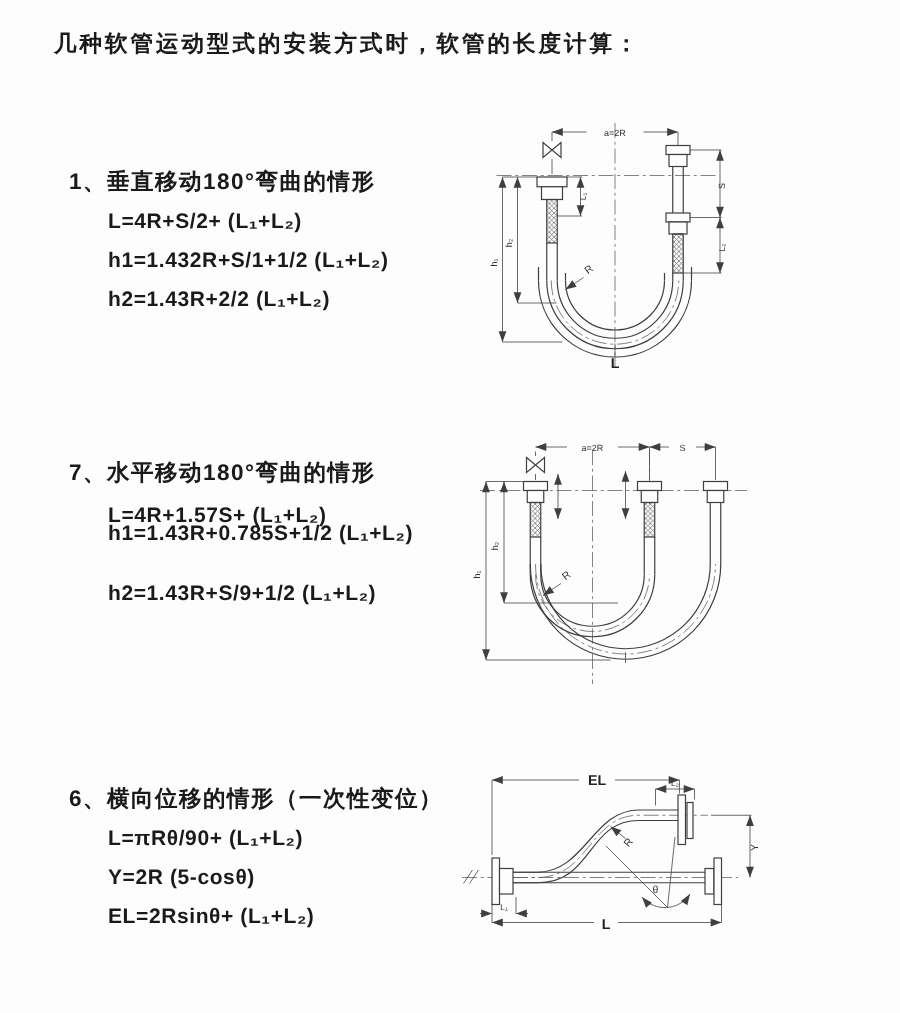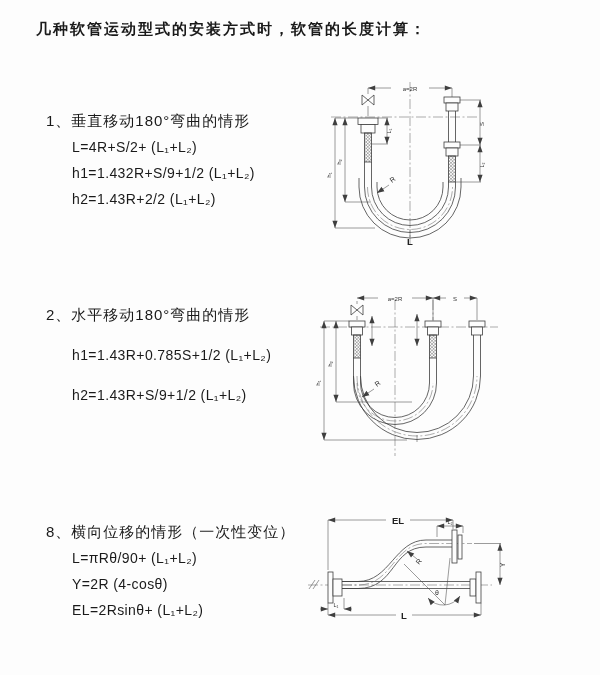--- a/index.html
+++ b/index.html
@@ -6,24 +6,24 @@
   .page {
     position:relative; width:600px; height:675px; background:#fdfdfd;
     font-family:"Liberation Sans","DejaVu Sans",sans-serif; color:#1a1a1a;
     overflow:hidden;
   }
   .title {
     position:absolute; left:36px; top:20px;
     font-size:15px; font-weight:bold; letter-spacing:2px; white-space:nowrap;
   }
   .heading {
-    position:absolute; font-size:15px; font-weight:normal; letter-spacing:1px; white-space:nowrap;
+    position:absolute; font-size:15px; font-weight:bold; letter-spacing:1px; white-space:nowrap;
   }
   .formula {
-    position:absolute; font-size:14px; font-weight:normal; letter-spacing:0.4px; white-space:nowrap;text-align:right;
+    position:absolute; font-size:14px; font-weight:bold; letter-spacing:0.4px; white-space:nowrap;text-align:right;
   }
   .diagram { position:absolute; }
   
   .s  { stroke:#3f3f3f; stroke-width:0.8; fill:none; stroke-linejoin:round; }
   .sf { stroke:#3f3f3f; stroke-width:0.8; fill:#fdfdfd; }
   .d  { stroke:#4a4a4a; stroke-width:0.55; fill:none; }
   .cl { stroke:#5a5a5a; stroke-width:0.5; fill:none; stroke-dasharray:10 2.5 2 2.5; }
   svg text { fill:#333; font-size:6px; font-family:"Liberation Sans","DejaVu Sans",sans-serif; }
   svg text.big { font-size:9.5px; font-weight:bold; fill:#222; }
   svg text.med { font-size:7px; }
@@ -31,30 +31,31 @@
 </style>
 </head>
 <body>
 
 <div class="page">
 
   <div class="title">几种软管运动型式的安装方式时，软管的长度计算：</div>
 
   <div class="heading" style="left:46px;top:112px">1、垂直移动180°弯曲的情形</div>
   <div class="formula" style="left:72px;top:139px">L=4R+S/2+ (L₁+L₂)</div>
-  <div class="formula" style="left:72px;top:165px">h1=1.432R+S/9+1/2 (L₁+L₂)</div>
+  <div class="formula" style="left:72px;top:165px">h1=1.432R+S/1+1/2 (L₁+L₂)</div>
   <div class="formula" style="left:72px;top:191px">h2=1.43R+2/2 (L₁+L₂)</div>
 
-  <div class="heading" style="left:46px;top:306px">2、水平移动180°弯曲的情形</div>
+  <div class="heading" style="left:46px;top:306px">7、水平移动180°弯曲的情形</div>
+  <div class="formula" style="left:72px;top:335px">L=4R+1.57S+ (L₁+L₂)</div>
   <div class="formula" style="left:72px;top:347px">h1=1.43R+0.785S+1/2 (L₁+L₂)</div>
   <div class="formula" style="left:72px;top:387px">h2=1.43R+S/9+1/2 (L₁+L₂)</div>
 
-  <div class="heading" style="left:46px;top:523px">8、横向位移的情形（一次性变位）</div>
+  <div class="heading" style="left:46px;top:523px">6、横向位移的情形（一次性变位）</div>
   <div class="formula" style="left:72px;top:550px">L=πRθ/90+ (L₁+L₂)</div>
-  <div class="formula" style="left:72px;top:576px">Y=2R (4-cosθ)</div>
+  <div class="formula" style="left:72px;top:576px">Y=2R (5-cosθ)</div>
   <div class="formula" style="left:72px;top:602px">EL=2Rsinθ+ (L₁+L₂)</div>
 
   <svg class="diagram" style="left:315px;top:78px" width="280" height="170" viewBox="0 0 280 170">
     <defs>
       <pattern id="htA" width="3.2" height="3.2" patternUnits="userSpaceOnUse">
         <path d="M0,3.2 L3.2,0 M0,0 L3.2,3.2" stroke="#606060" stroke-width="0.45"></path>
       </pattern>
       <marker id="arA" viewBox="0 0 8 8" refX="7.6" refY="4" markerWidth="8" markerHeight="8" orient="auto-start-reverse" markerUnits="userSpaceOnUse">
         <path d="M0.4,1.4 L7.6,4 L0.4,6.6 Z" fill="#3f3f3f"></path>
       </marker>

